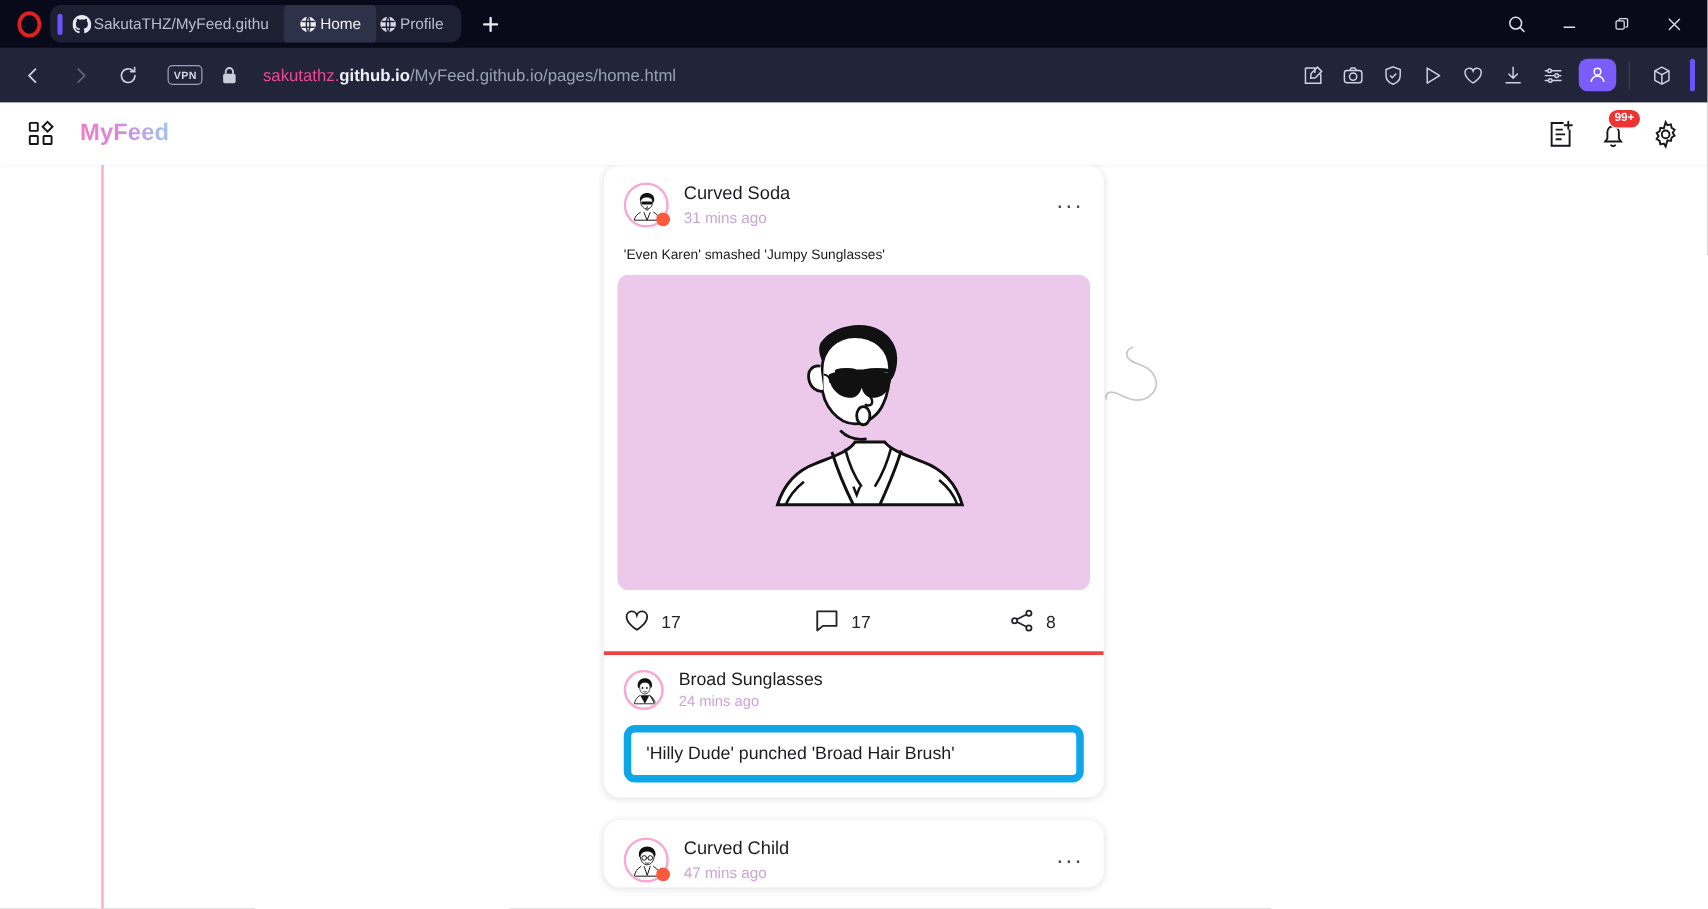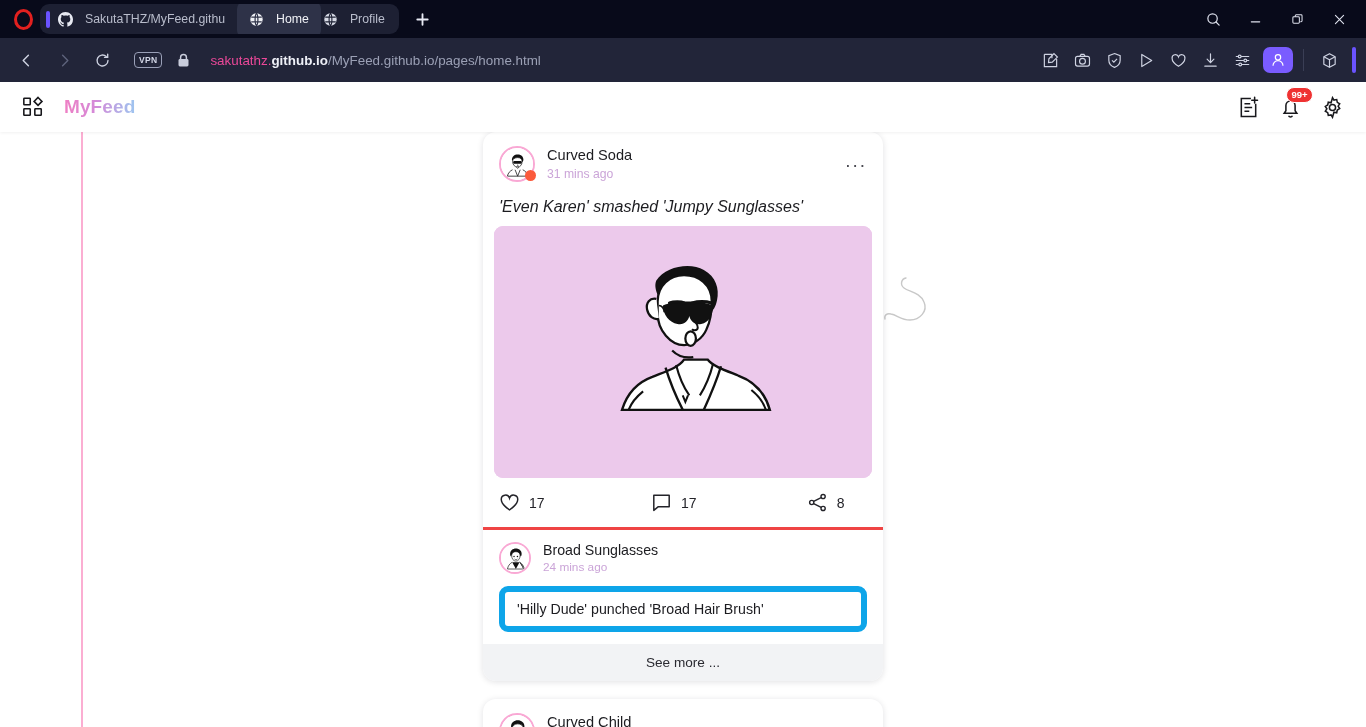--- a/index.html
+++ b/index.html
@@ -48,21 +48,21 @@
     width: 4px; height: 17px;
     background: #6a53ff;
     border-radius: 3px;
     margin: 0 6px 0 6px;
     flex: 0 0 4px;
   }
   .tab {
     display: flex; align-items: center;
     height: 37px;
     padding: 0 12px 0 2px;
-    gap: 12px;
+    gap: 2px;
     font-size: 12.3px;
     color: #b9bdcc;
     max-width: 190px;
     white-space: nowrap;
     border-radius: 8px;
   }
   .tab.active {
     background: #2e3248;
     color: #f0f1f6;
     padding-left: 12px;
@@ -218,23 +218,22 @@
   .who { margin-left: 12px; line-height: 1.15; }
   .who .name { font-size: 14.6px; color: #1c1c20; }
   .who .time { font-size: 12.2px; color: #cba5d8; margin-top: 3px; }
   .dots {
     margin-left: auto; color: #4a4a52;
     font-size: 19px; letter-spacing: 2px;
     line-height: 10px; padding-bottom: 6px;
   }
   .post-text {
     padding: 12px 16px 10px 16px;
-    font-size: 16px;
+    font-size: 11px;
     color: #1c1c20;
-    font-style: italic;
   }
   .post-media {
     margin: 0 11px;
     border-radius: 9px;
     overflow: hidden;
     background: #ecc9eb;
     height: 252px;
   }
   .post-media svg { width: 100%; height: 100%; display: block; }
 
@@ -574,21 +573,20 @@
                 </svg>
               </div>
               <div class="who">
                 <div class="name">Broad Sunglasses</div>
                 <div class="time">24 mins ago</div>
               </div>
             </div>
             <div class="comment-box">'Hilly Dude' punched 'Broad Hair Brush'</div>
           </div>
 
-          <div class="see-more">See more ...</div>
         </div>
 
         <div class="card">
           <div class="post-head">
             <div class="avatar">
               <svg viewBox="0 0 40 40">
                 <rect width="40" height="40" fill="#fff"></rect>
                 <g transform="translate(5,5) scale(0.76)">
                   <path d="M10 12c0-6 5-10 11-10s11 4 11 10c0 2-1 4-2 4-1-3-4-5-9-5s-9 2-10 5c-1 0-1-2-1-4z" fill="#111"></path>
                   <path d="M12 15c0-4 4-7 9-7s9 3 9 7c0 6-4 11-9 11s-9-5-9-11z" fill="#fff" stroke="#111" stroke-width="1.2"></path>

